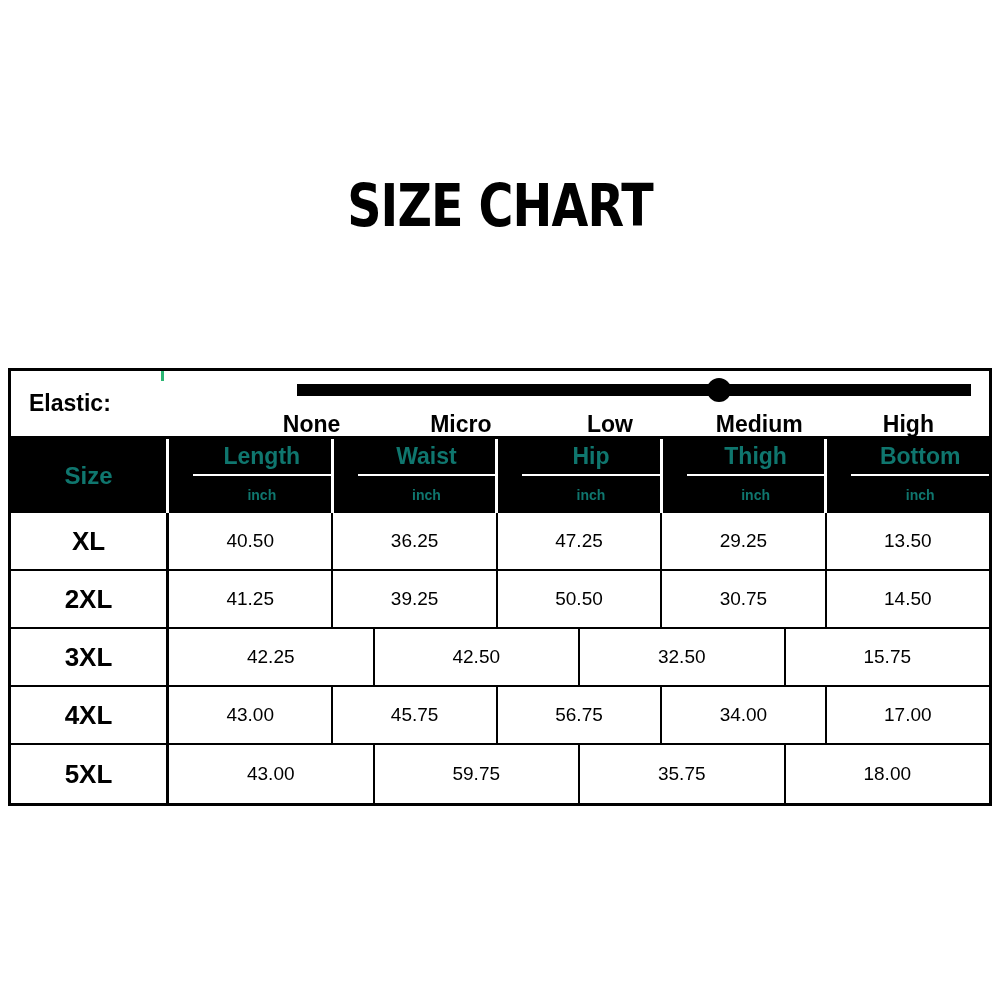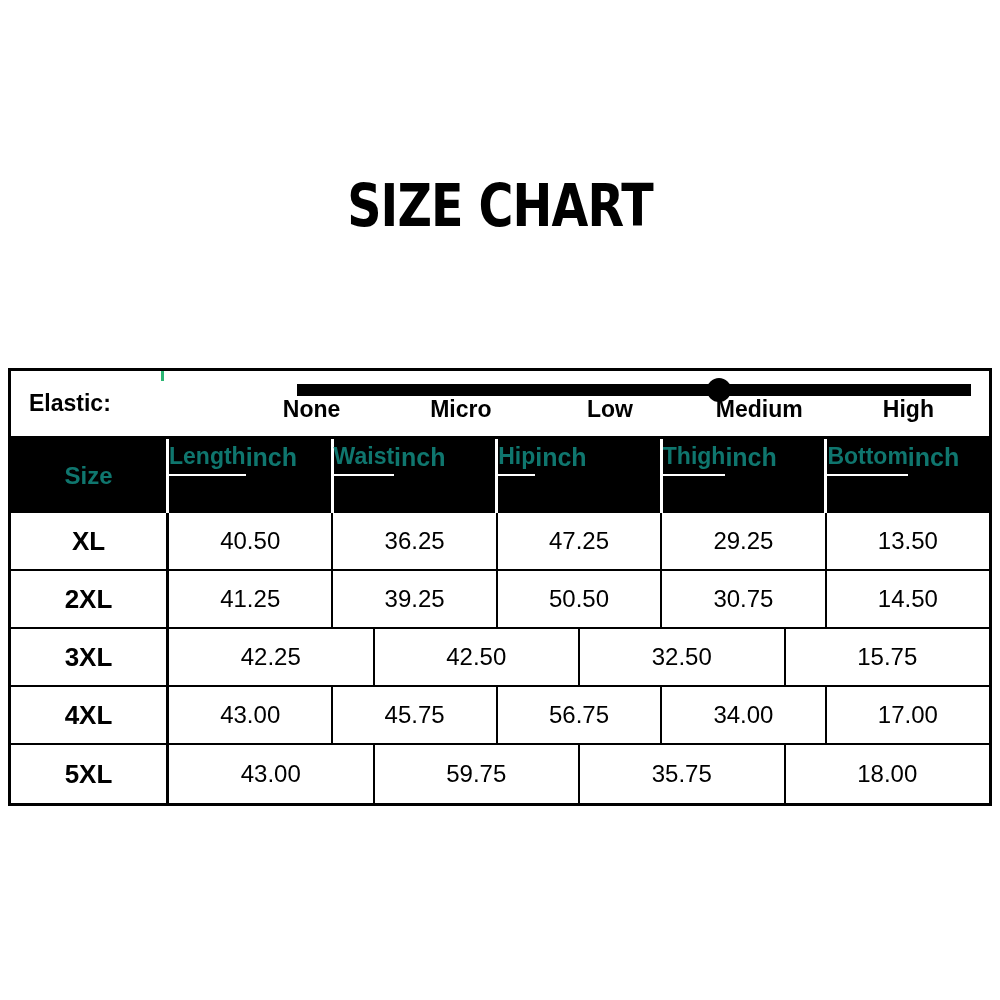--- a/index.html
+++ b/index.html
@@ -87,21 +87,21 @@
     top: 7px;
     width: 24px;
     height: 24px;
     border-radius: 50%;
     background: #000000;
   }
   .scale-labels {
     position: absolute;
     left: 0;
     right: 0;
-    top: 24px;
+    top: 39px;
     display: flex;
     padding: 0 6px 0 68px;
     box-sizing: border-box;
   }
   .scale-labels span {
     flex: 1 1 0;
     text-align: center;
     font-weight: bold;
     font-size: 23px;
     line-height: 28px;
@@ -126,42 +126,43 @@
     border-right: 3px solid #ffffff;
     box-sizing: border-box;
   }
   .head-cols {
     flex: 1 1 auto;
     display: flex;
   }
   .head-col {
     flex: 1 1 0;
     display: flex;
-    flex-direction: row;
+    flex-direction: column;
     border-right: 3px solid #ffffff;
     box-sizing: border-box;
+    padding-left: 24px;
   }
   .head-col:last-child { border-right: none; }
   .head-col .hname {
     height: 37px;
     display: flex;
     align-items: center;
     justify-content: center;
     font-weight: bold;
     font-size: 23px;
     border-bottom: 2px solid #ffffff;
     box-sizing: border-box;
   }
   .head-col .hunit {
     height: 37px;
     display: flex;
     align-items: center;
     justify-content: center;
     font-weight: bold;
-    font-size: 25px;
+    font-size: 14px;
     box-sizing: border-box;
   }
 
   
   .data-row {
     display: flex;
     height: 58px;
     border-bottom: 2px solid #000000;
     box-sizing: border-box;
   }
@@ -179,21 +180,21 @@
   }
   .cells {
     flex: 1 1 auto;
     display: flex;
   }
   .cell {
     flex: 1 1 0;
     display: flex;
     align-items: center;
     justify-content: center;
-    font-size: 24px;
+    font-size: 19px;
     border-right: 2px solid #000000;
     box-sizing: border-box;
   }
   .cell:last-child { border-right: none; }
 
   .green-tick {
     position: absolute;
     left: 150px;
     top: 0px;
     width: 3px;

